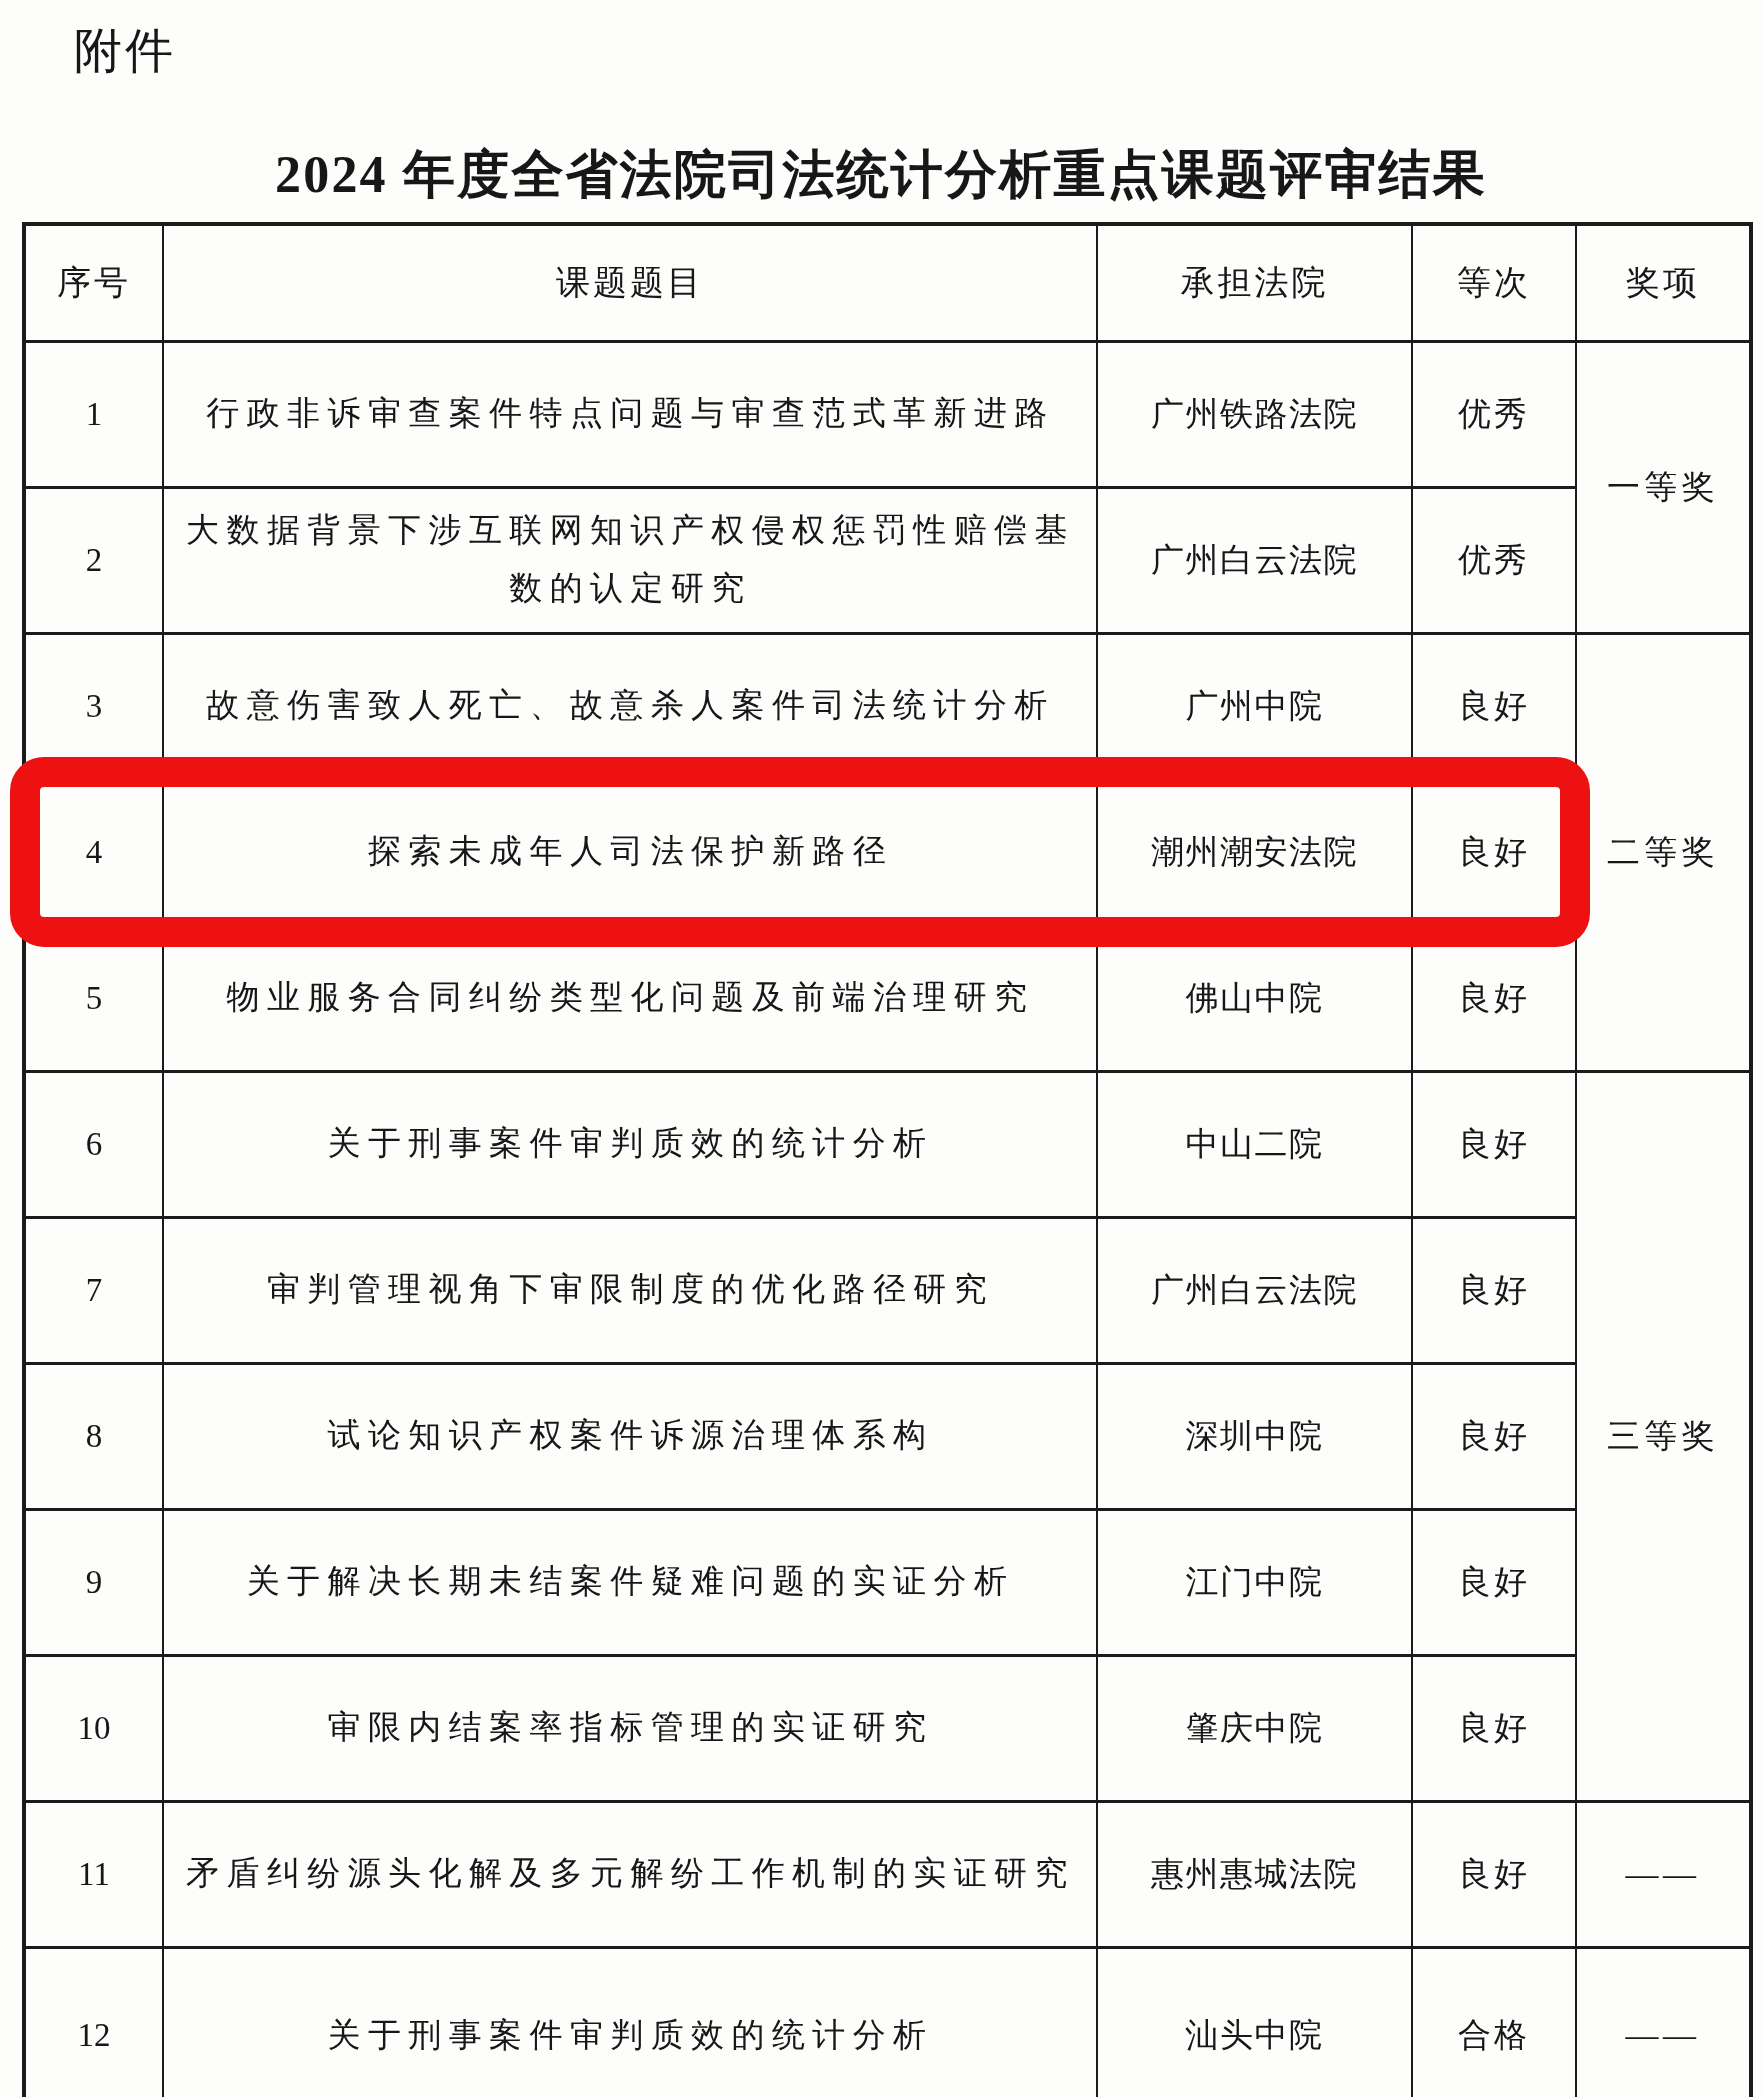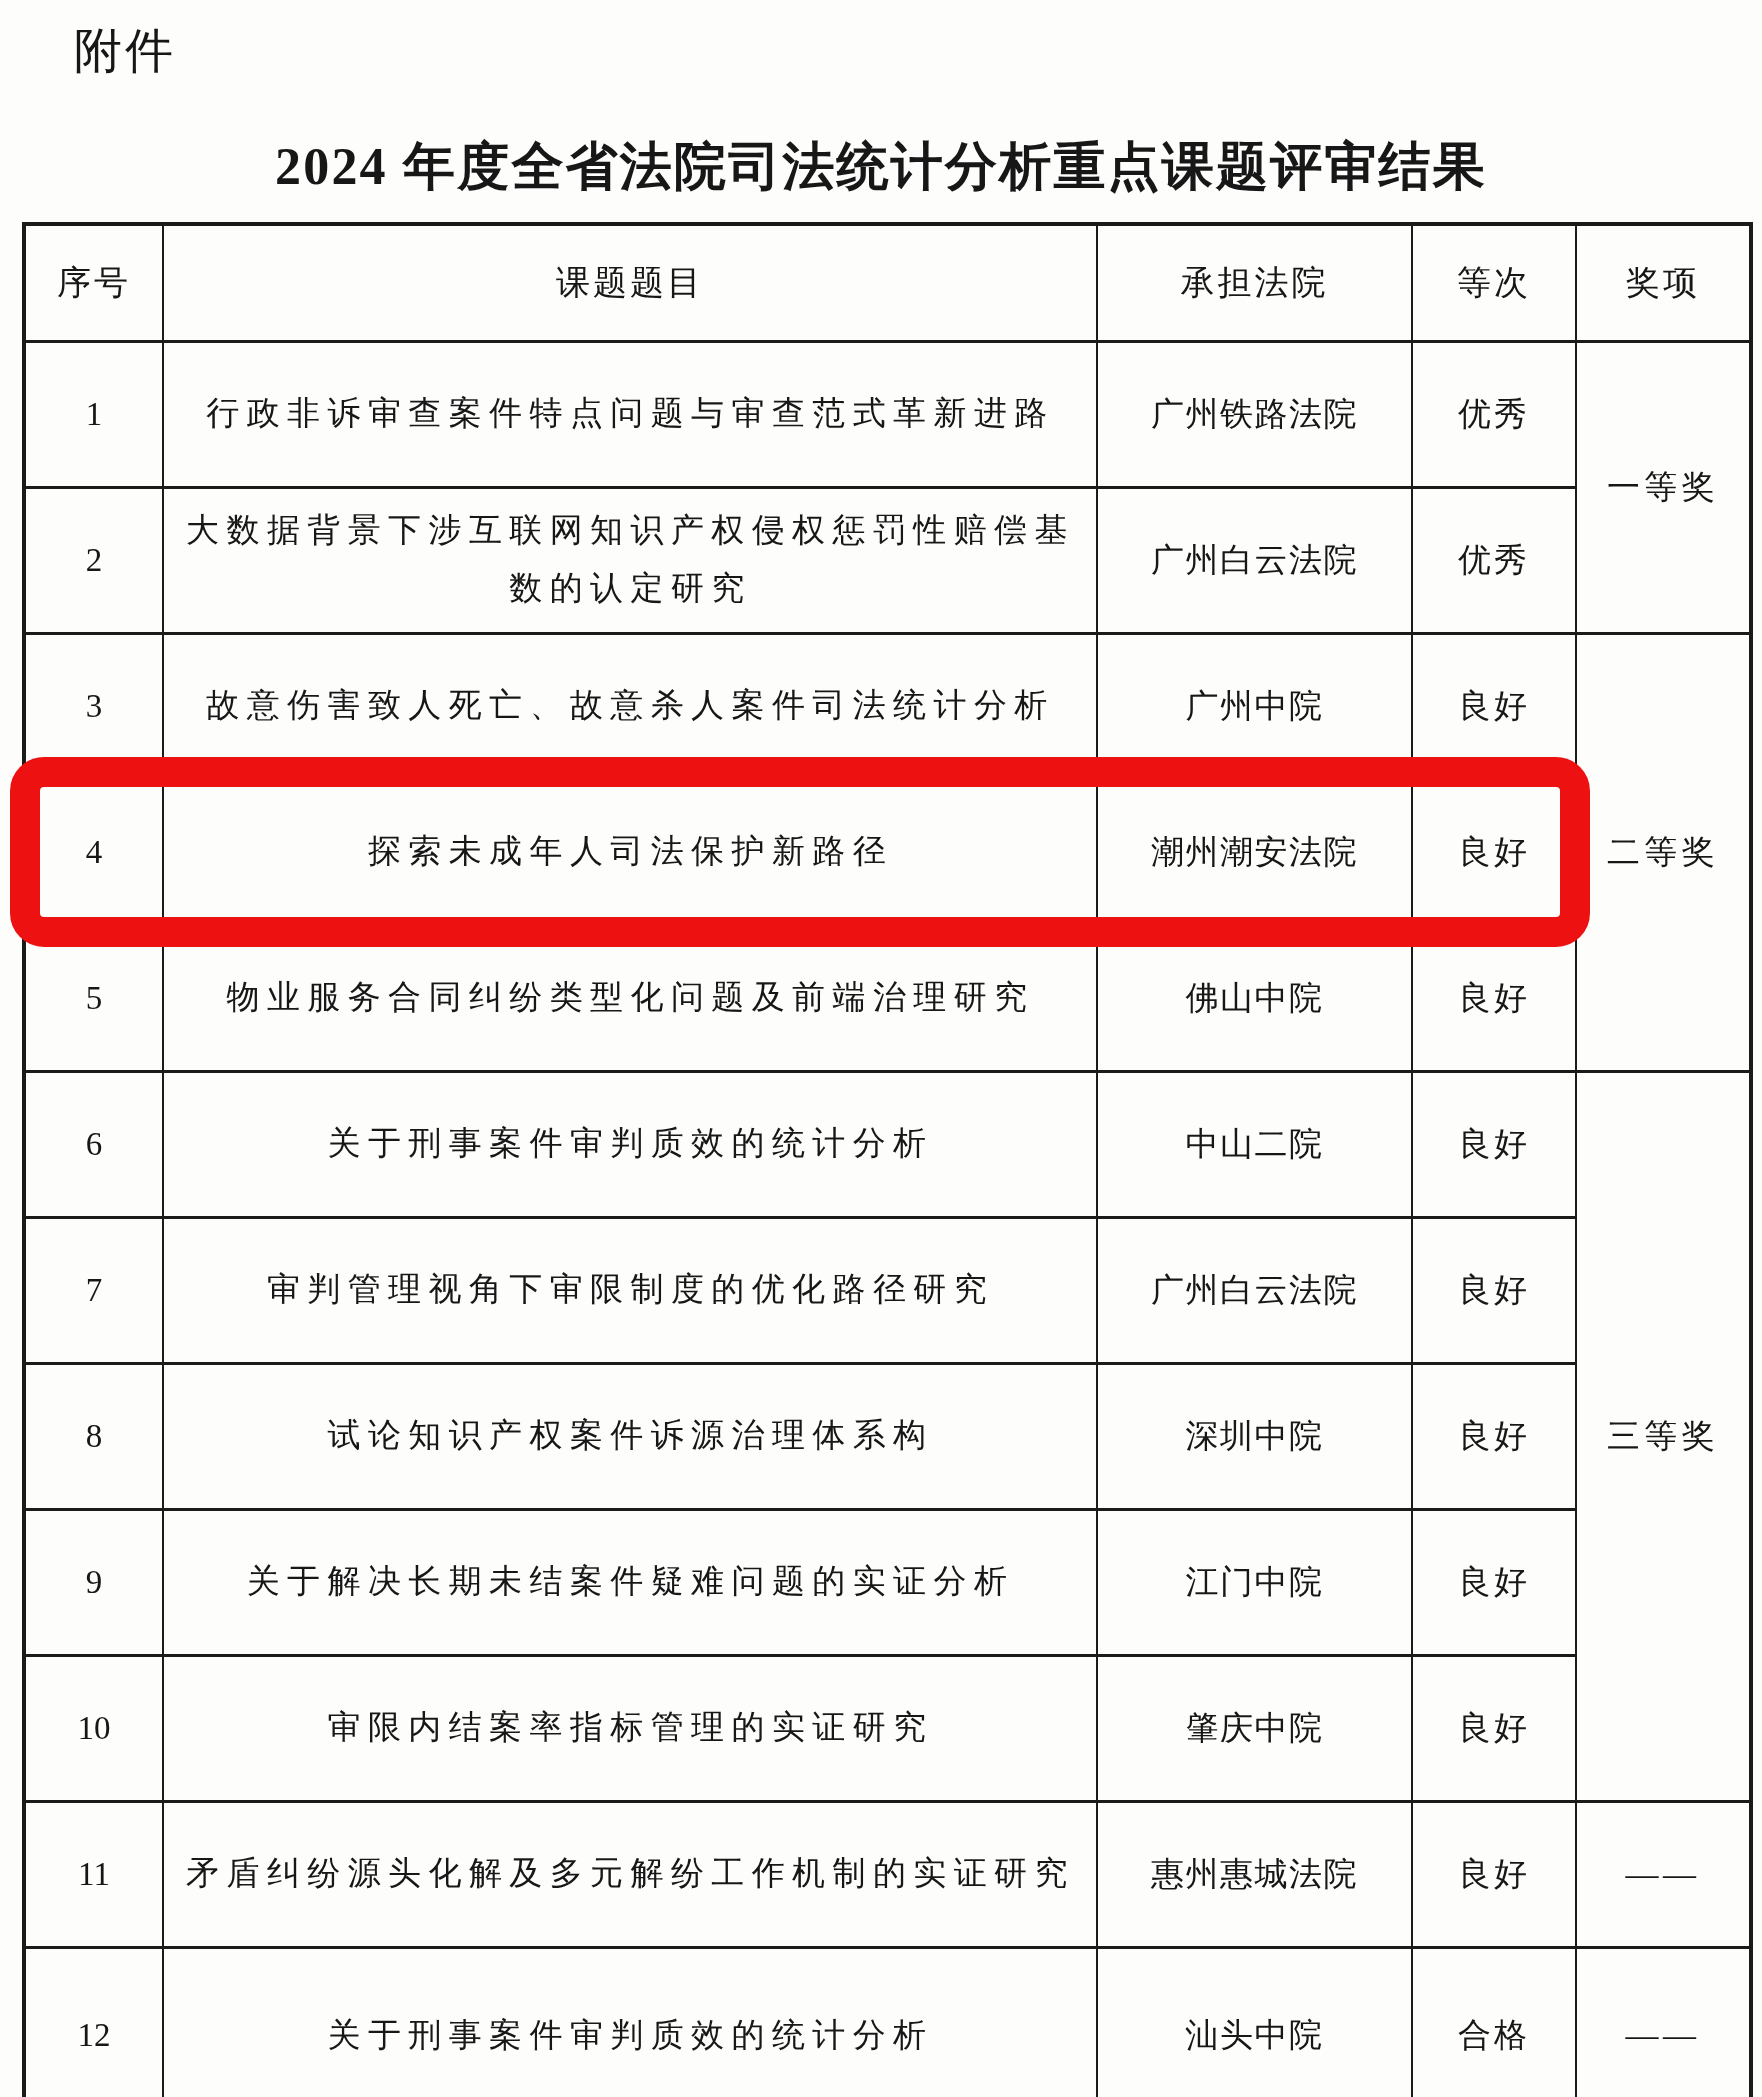--- a/index.html
+++ b/index.html
@@ -17,21 +17,21 @@
     left:74px;
     top:19px;
     font-size:48px;
     letter-spacing:3px;
   }
   .doc-title{
     position:absolute;
     left:0;
     right:0;
     top:124px;
-    margin:8px;
+    margin:16px;
     text-align:center;
     font-size:52px;
     font-weight:bold;
     letter-spacing:2.2px;
     white-space:nowrap;
   }
   table.results{
     position:absolute;
     left:22px;
     top:222px;

